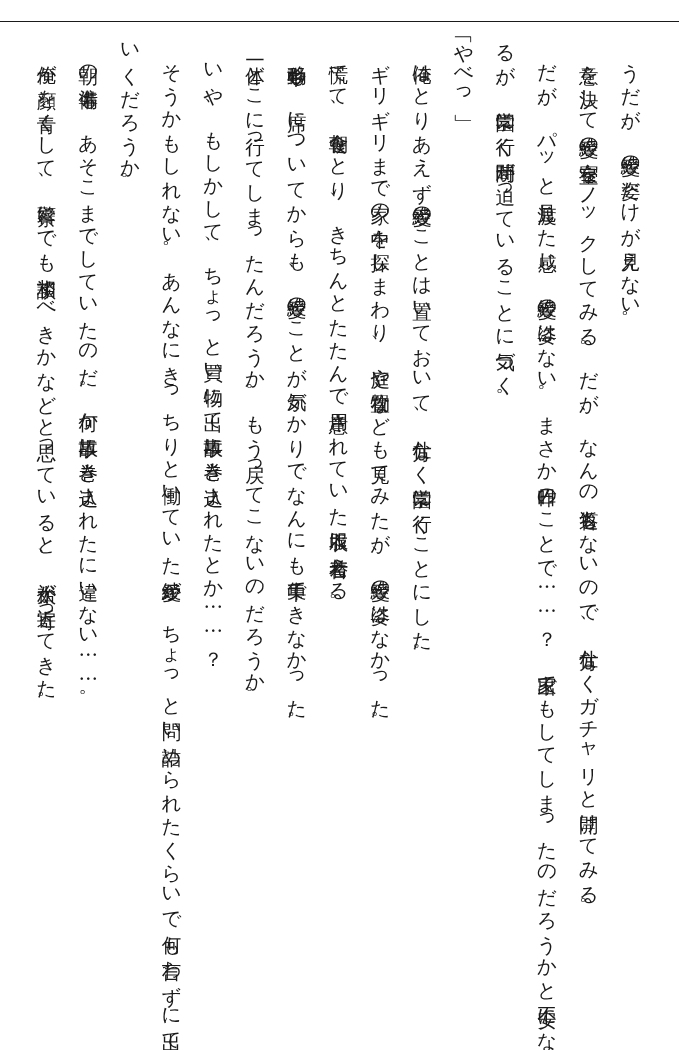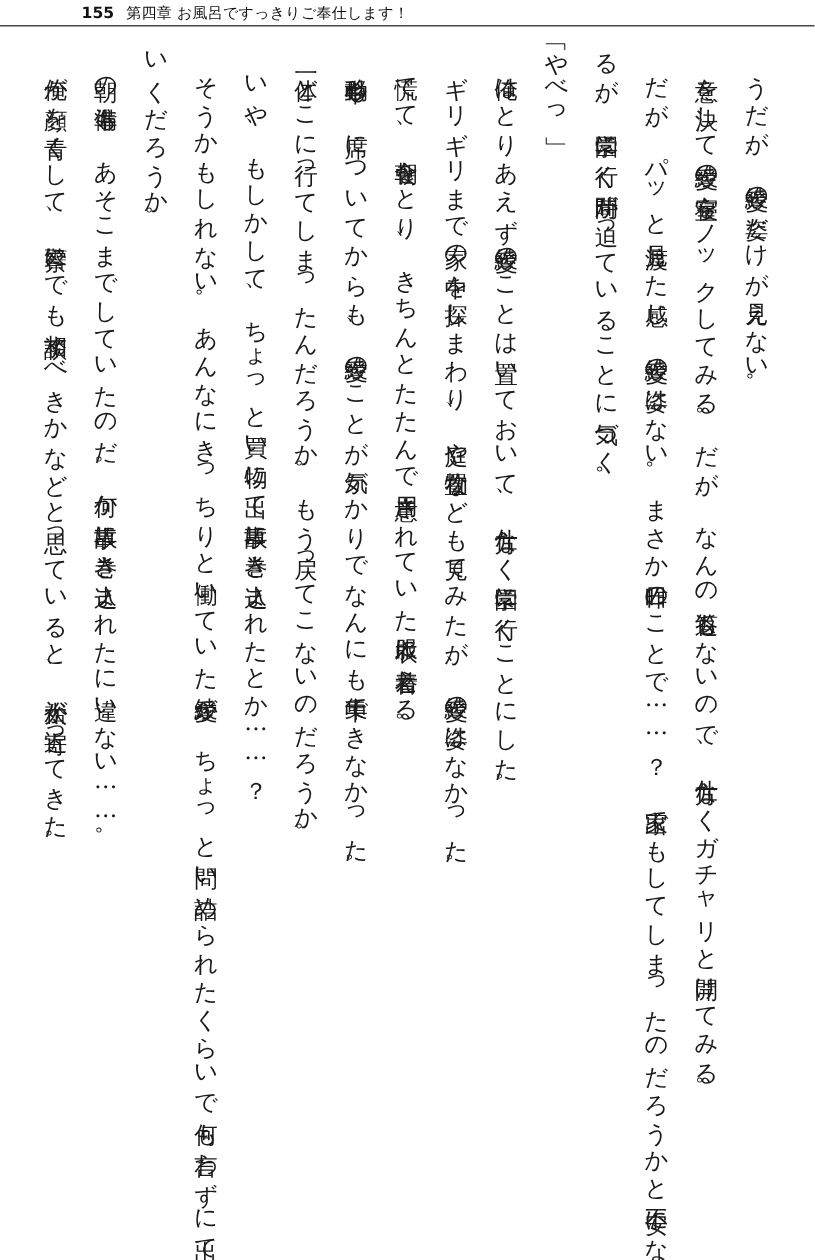--- a/index.html
+++ b/index.html
@@ -84,24 +84,20 @@
   .vtext p.indent {
     text-indent: 20px;
   }
   
 </style>
 </head>
 <body>
 
 <div class="page">
 
-  <div class="header">
-    <span class="header-page-number">155</span>
-    <span class="header-title">第四章 お風呂ですっきりご奉仕します！</span>
-  </div>
   <div class="header-rule"></div>
 
   <div class="body-area">
     <div class="vtext">
       <p class="indent">うだが、綾愛の姿だけが見えない。</p>
       <p class="indent">意を決して綾愛の寝室をノックしてみる。だが、なんの返答もないので、仕方なくガチャリと開けてみる。</p>
       <p class="indent">だが、パッと見渡した感じ、綾愛の姿はない。まさか昨日のことで……？　家出でもしてしまったのだろうかと不安になるが、学園に行く時間が迫っていることに気づく。</p>
       <p>「やべっ」</p>
       <p class="indent">俺はとりあえず綾愛のことは置いておいて、仕方なく学園に行くことにした。</p>
       <p class="indent">ギリギリまで家の中を探しまわり、庭や物置なども見てみたが、綾愛の姿はなかった。</p>

